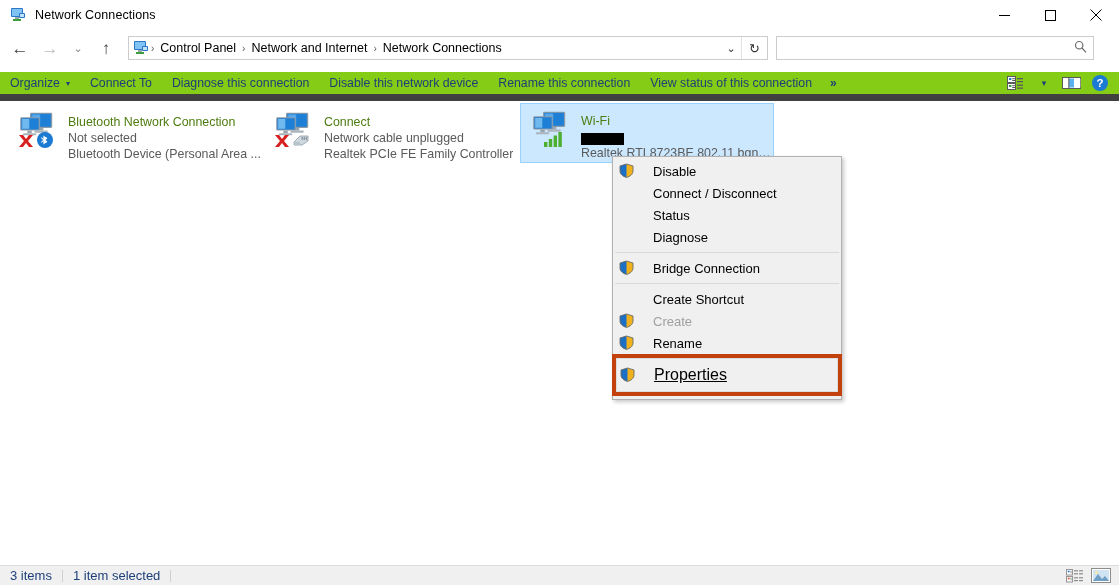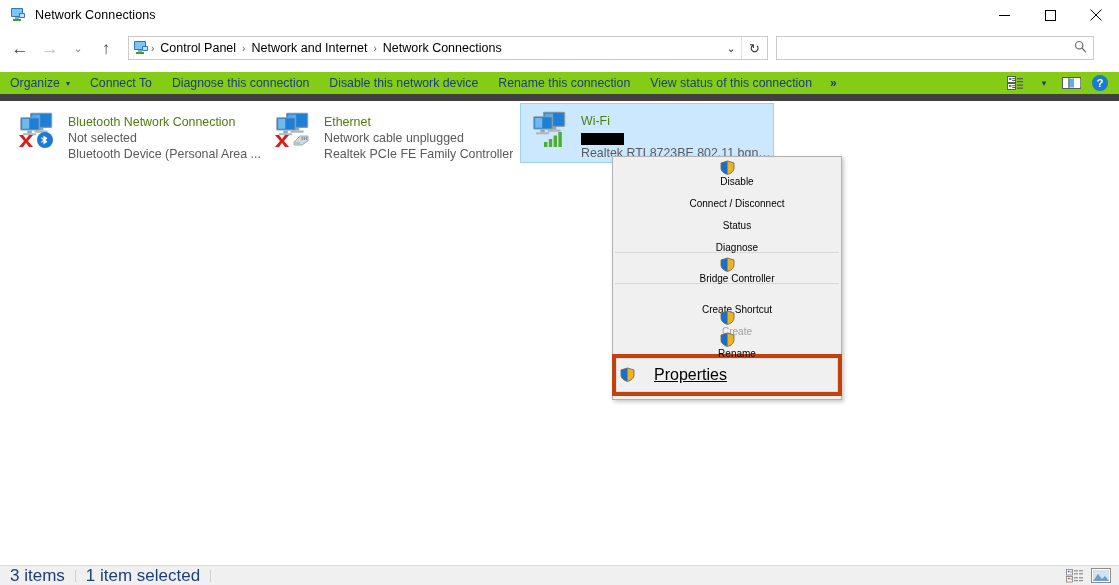--- a/index.html
+++ b/index.html
@@ -119,21 +119,21 @@
   
   .ctxmenu {
     position: absolute; left: 612px; top: 156px; width: 230px;
     background: #f0f0f0; border: 1px solid #b1b1b1;
     box-shadow: 2px 2px 4px rgba(0,0,0,.22);
     padding: 3px 0;
     z-index: 40;
   }
   .ctx-item {
     height: 22px; display: flex; align-items: center;
-    font-size: 10px; color: #000; padding-left: 6px; position: relative; flex-direction: column;
+    font-size: 13px; color: #000; padding-left: 6px; position: relative;
   }
   .ctx-item.bold { font-weight: normal; }
   .ctx-item.disabled { color: #a0a0a0; }
   .ctx-icon { width: 20px; height: 16px; flex: none; position: relative; }
   .ctx-label { margin-left: 14px; white-space: nowrap; }
   .ctx-sep { height: 1px; background: #d8d8d8; margin: 4px 2px 4px 2px; }
   .ctx-hl-wrap {
     border: 4px solid #c2410c; margin: 0 -1px; height: 42px;
     display: flex; align-items: center; background: #f0f0f0;
     box-sizing: border-box;
@@ -143,21 +143,21 @@
     flex: 1; display: flex; align-items: center; height: 100%;
     border: 1px solid #dcdcdc; padding-left: 3px; background: #f0f0f0;
   }
 
   
   .statusbar {
     position: absolute; left: 0; bottom: 0; width: 1119px; height: 20px;
     background: #f0f0f0; border-top: 1px solid #dcdcdc;
     display: flex; align-items: center;
   }
-  .sb-text { font-size: 17px; color: #1d3f78; padding: 0 10px; }
+  .sb-text { font-size: 13px; color: #1d3f78; padding: 0 10px; }
   .sb-divider { width: 1px; height: 12px; background: #cfcfcf; }
   .sb-right { position: absolute; right: 8px; display: flex; align-items: center; gap: 6px; }
   .sb-viewbtn { width: 20px; height: 16px; display: flex; align-items: center; justify-content: center; }
 </style>
 </head>
 <body>
 
 <div class="titlebar">
   <div class="title-icon">
     <svg width="16" height="16" viewBox="0 0 16 16">
@@ -330,21 +330,21 @@
       </svg>
       <svg style="position:absolute;left:23px;top:23px;" width="20" height="16" viewBox="0 0 20 16">
         <path d="M3 10 L9 4 L17 4 L17 9 L11 13 L3 13 Z" fill="#cfd8de" stroke="#8d9aa4" stroke-width="0.8"></path>
         <rect x="10.5" y="5" width="1.4" height="3" fill="#8d9aa4"></rect>
         <rect x="12.6" y="5" width="1.4" height="3" fill="#8d9aa4"></rect>
         <rect x="14.7" y="5" width="1.4" height="3" fill="#8d9aa4"></rect>
         <path d="M3 10 L9 10 L9 13 L3 13 Z" fill="#b7c3cb"></path>
       </svg>
     </div>
     <div class="conn-text">
-      <div class="conn-name">Ethernet</div>
+      <div class="conn-name">Connect</div>
       <div class="conn-status">Network cable unplugged</div>
       <div class="conn-adapter">Realtek PCIe FE Family Controller</div>
     </div>
   </div>
 
   <div class="conn-item selected" style="left:520px; top:2px; width:254px; height:60px;">
     <div class="conn-iconwrap">
       <svg class="neticon" width="44" height="36" viewBox="0 0 44 36">
         <rect x="13" y="2" width="25" height="17" rx="1.5" fill="#8a9aa8"></rect>
         <rect x="14.5" y="3.2" width="22" height="14.5" fill="#1e7fd6"></rect>
@@ -406,21 +406,21 @@
   <div class="ctx-sep"></div>
 
   <div class="ctx-item">
     <span class="ctx-icon">
       <svg width="15" height="15" viewBox="0 0 15 15">
         <path d="M7.5 1 L14 3 L14 8 C14 11.2 11 13.6 7.5 14.4 C4 13.6 1 11.2 1 8 L1 3 Z" fill="#f0b21c"></path>
         <path d="M7.5 1 L1 3 L1 8 C1 11.2 4 13.6 7.5 14.4 Z" fill="#1b6fc4"></path>
         <path d="M7.5 1 L14 3 L14 8 C14 11.2 11 13.6 7.5 14.4 C4 13.6 1 11.2 1 8 L1 3 Z" fill="none" stroke="#6b6b6b" stroke-width="0.9"></path>
       </svg>
     </span>
-    <span class="ctx-label">Bridge Controller</span>
+    <span class="ctx-label">Bridge Connection</span>
   </div>
 
   <div class="ctx-sep"></div>
 
   <div class="ctx-item">
     <span class="ctx-icon"></span>
     <span class="ctx-label">Create Shortcut</span>
   </div>
 
   <div class="ctx-item disabled">

